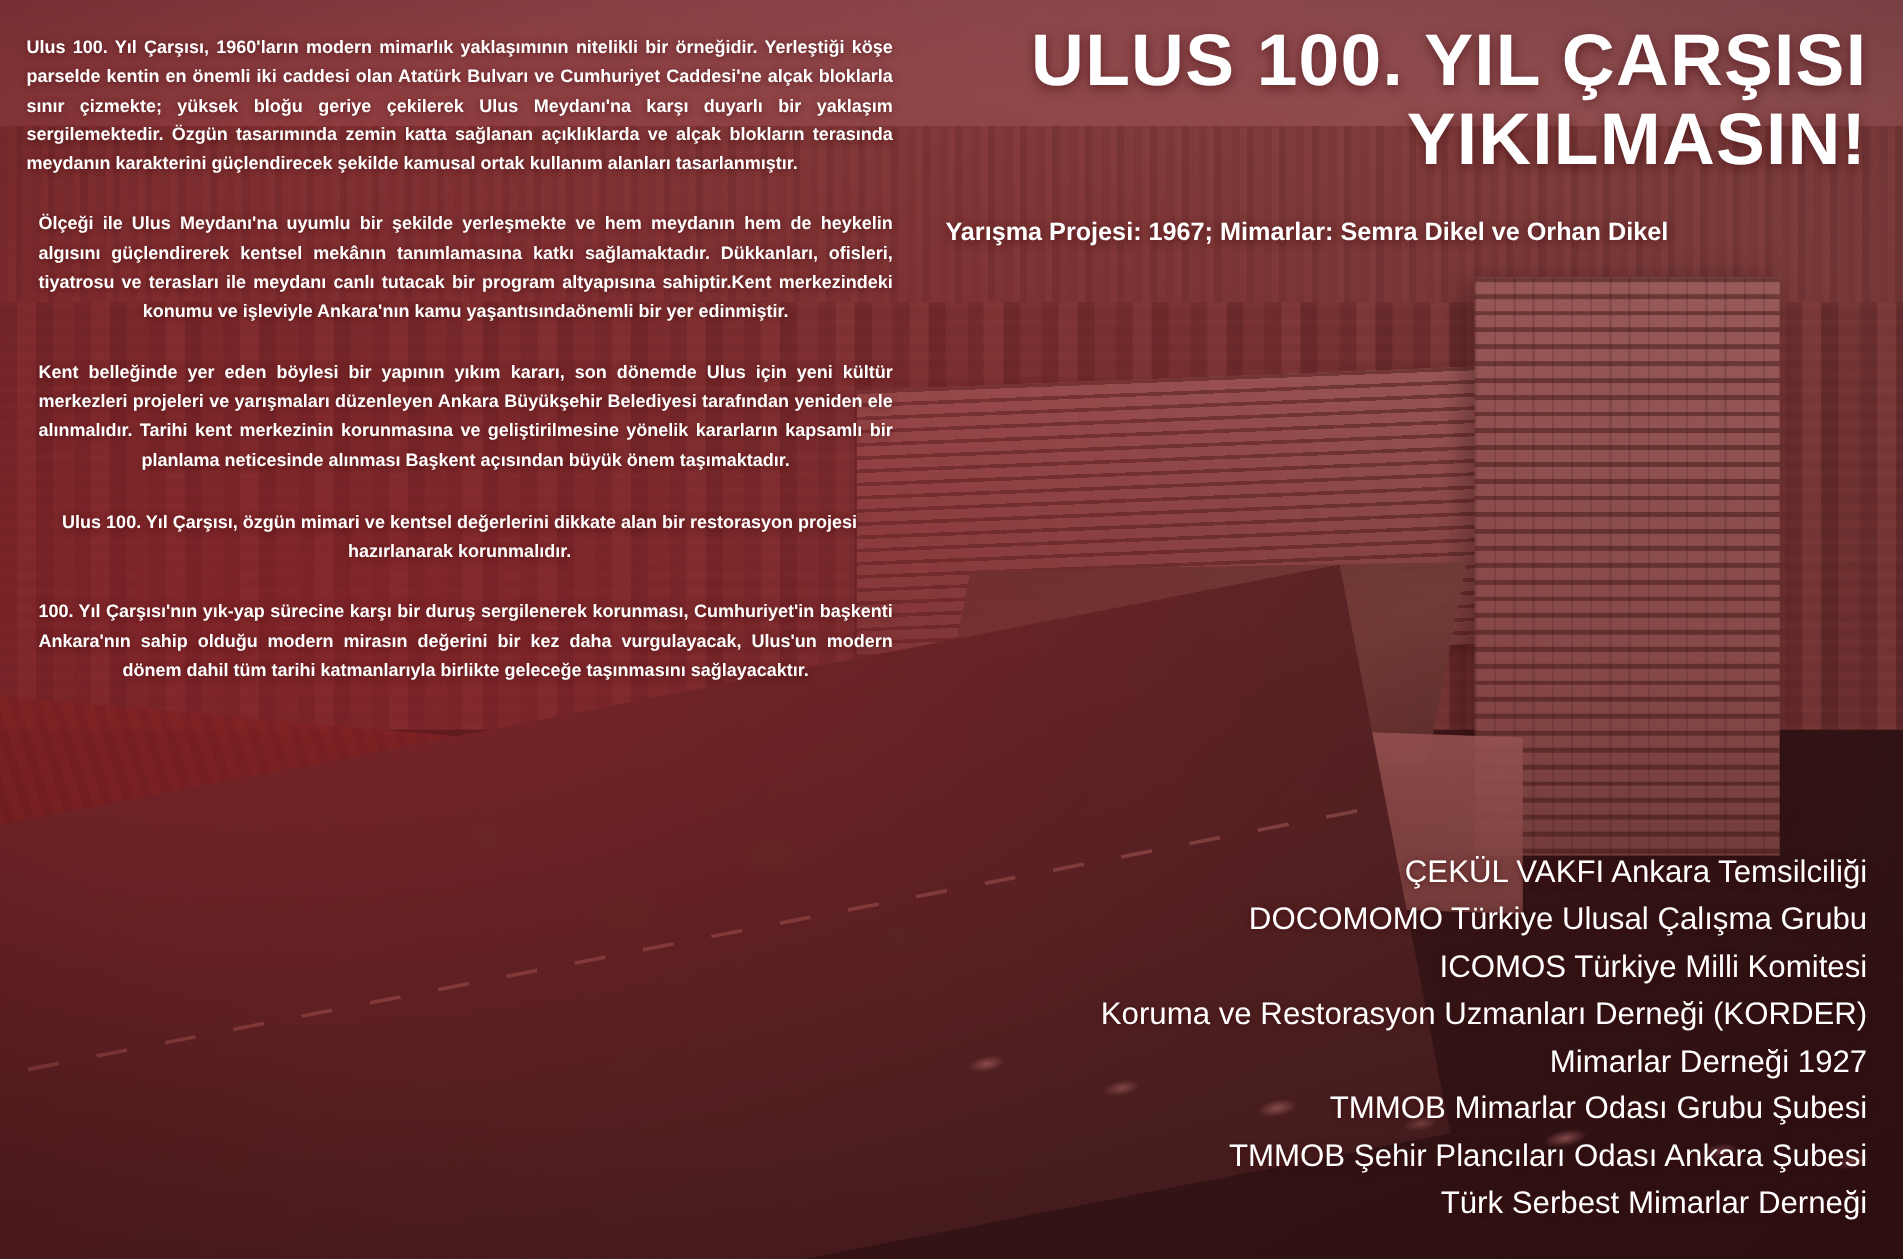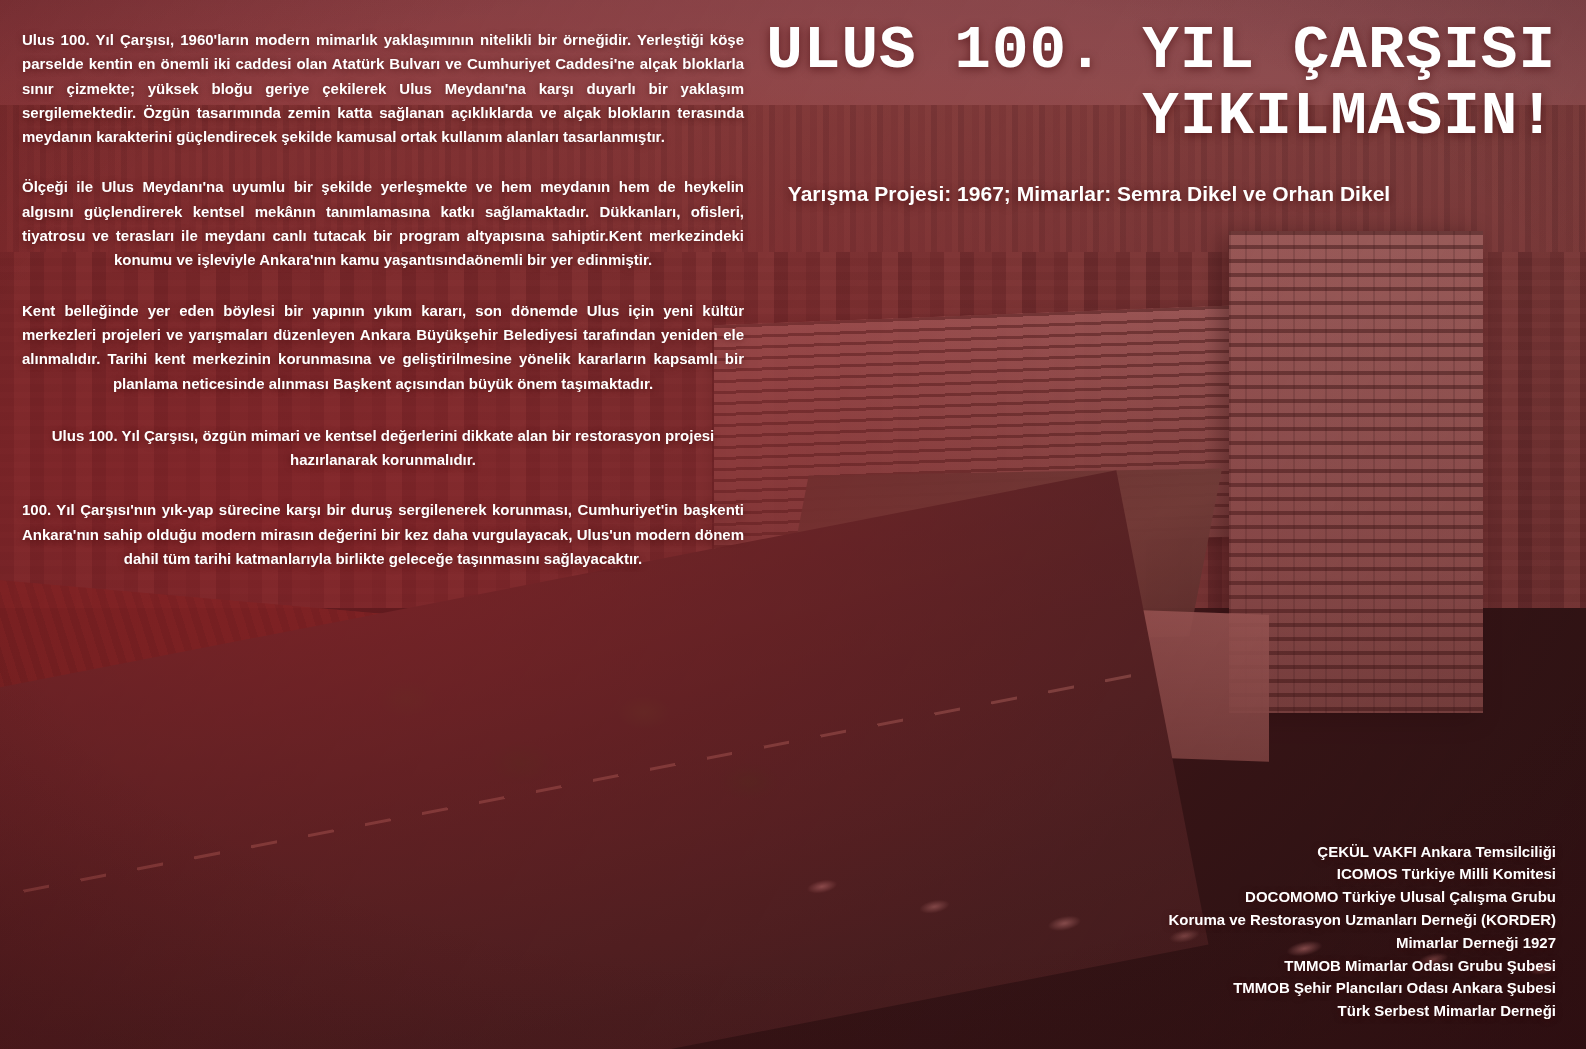--- a/index.html
+++ b/index.html
@@ -168,21 +168,20 @@
 
   
   .content { position: absolute; inset: 0; }
 
   .headline {
     position: absolute;
     right: 30px;
     top: 18px;
     width: 930px;
     text-align: right;
-    font-family: Liberation Mono, monospace;
   }
   .headline .line {
     display: block;
     font-size: 61px;
     font-weight: bold;
     letter-spacing: 1px;
     line-height: 1.08;
     text-shadow: 0 2px 10px rgba(60,0,6,0.55);
   }
   .subhead {
@@ -204,32 +203,32 @@
   }
   .para {
     font-size: 15px;
     font-weight: bold;
     line-height: 1.62;
     margin: 0 0 26px 0;
     text-shadow: 0 1px 6px rgba(60,0,6,0.55);
   }
   .para.justify { text-align: justify; }
   .para.center  { text-align: center; margin-top: 28px; }
-  .para.mixed   { text-align: justify; text-align-last: center; }
+  .para.mixed   { text-align: justify; text-align-last: center; margin-left: 10px; }
 
   .orgs {
     position: absolute;
     right: 30px;
     bottom: 26px;
     width: 760px;
     text-align: right;
   }
   .orgs .org {
-    font-size: 15px;
-    font-weight: bold;
+    font-size: 26px;
+    font-weight: normal;
     line-height: 1.52;
     text-shadow: 0 1px 6px rgba(60,0,6,0.6);
   }
 </style>
 </head>
 <body>
 
 <div id="poster">
 
   <div class="photo-layer">
@@ -262,22 +261,22 @@
     <div class="body-text">
       <p class="para justify">Ulus 100. Yıl Çarşısı, 1960'ların modern mimarlık yaklaşımının nitelikli bir örneğidir. Yerleştiği köşe parselde kentin en önemli iki caddesi olan Atatürk Bulvarı ve Cumhuriyet Caddesi'ne alçak bloklarla sınır çizmekte; yüksek bloğu geriye çekilerek Ulus Meydanı'na karşı duyarlı bir yaklaşım sergilemektedir. Özgün tasarımında zemin katta sağlanan açıklıklarda ve alçak blokların terasında meydanın karakterini güçlendirecek şekilde kamusal ortak kullanım alanları tasarlanmıştır.</p>
       <p class="para mixed">Ölçeği ile Ulus Meydanı'na uyumlu bir şekilde yerleşmekte ve hem meydanın hem de heykelin algısını güçlendirerek kentsel mekânın tanımlamasına katkı sağlamaktadır. Dükkanları, ofisleri, tiyatrosu ve terasları ile meydanı canlı tutacak bir program altyapısına sahiptir.Kent merkezindeki konumu ve işleviyle Ankara'nın kamu yaşantısındaönemli bir yer edinmiştir.</p>
       <p class="para mixed">Kent belleğinde yer eden böylesi bir yapının yıkım kararı, son dönemde Ulus için yeni kültür merkezleri projeleri ve yarışmaları düzenleyen Ankara Büyükşehir Belediyesi tarafından yeniden ele alınmalıdır. Tarihi kent merkezinin korunmasına ve geliştirilmesine yönelik kararların kapsamlı bir planlama neticesinde alınması Başkent açısından büyük önem taşımaktadır.</p>
       <p class="para center">Ulus 100. Yıl Çarşısı, özgün mimari ve kentsel değerlerini dikkate alan bir restorasyon projesi hazırlanarak korunmalıdır.</p>
       <p class="para mixed">100. Yıl Çarşısı'nın yık-yap sürecine karşı bir duruş sergilenerek korunması, Cumhuriyet'in başkenti Ankara'nın sahip olduğu modern mirasın değerini bir kez daha vurgulayacak, Ulus'un modern dönem dahil tüm tarihi katmanlarıyla birlikte geleceğe taşınmasını sağlayacaktır.</p>
     </div>
 
     <div class="orgs">
       <div class="org">ÇEKÜL VAKFI Ankara Temsilciliği</div>
+      <div class="org">DOCOMOMO Türkiye Ulusal Çalışma Grubu</div>
       <div class="org">ICOMOS Türkiye Milli Komitesi</div>
-      <div class="org">DOCOMOMO Türkiye Ulusal Çalışma Grubu</div>
       <div class="org">Koruma ve Restorasyon Uzmanları Derneği (KORDER)</div>
       <div class="org">Mimarlar Derneği 1927</div>
       <div class="org">TMMOB Mimarlar Odası Grubu Şubesi</div>
       <div class="org">TMMOB Şehir Plancıları Odası Ankara Şubesi</div>
       <div class="org">Türk Serbest Mimarlar Derneği</div>
     </div>
 
   </div>
 </div>
 

